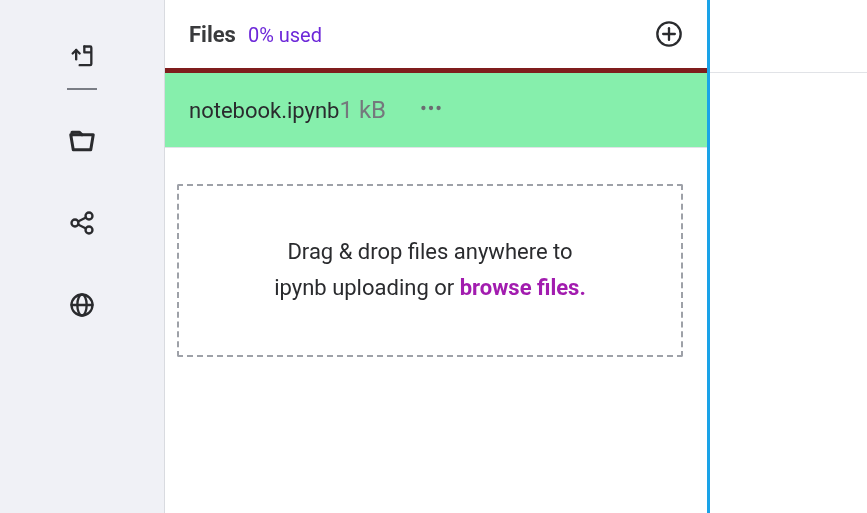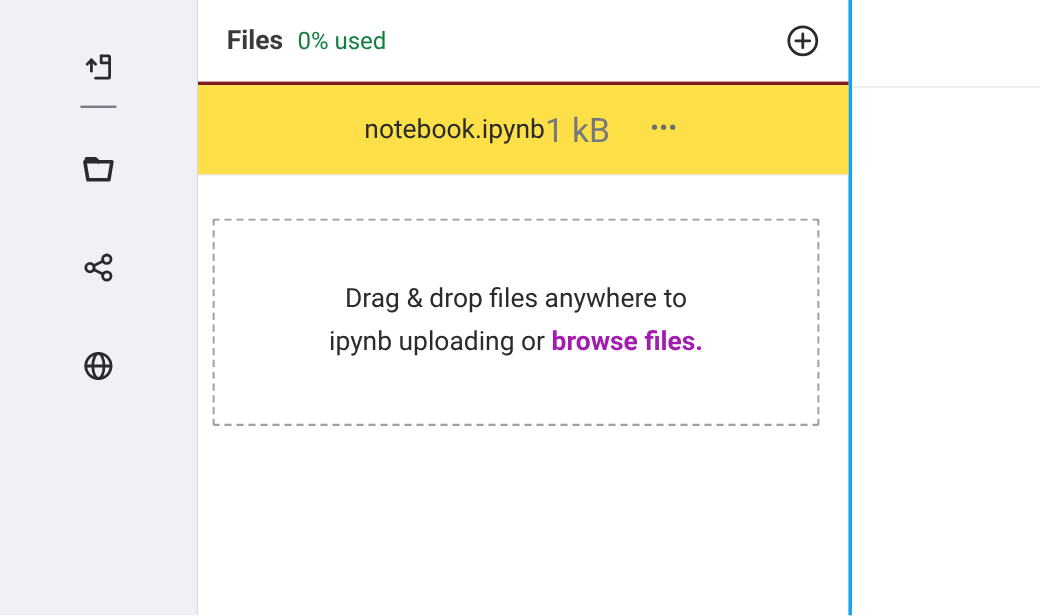--- a/index.html
+++ b/index.html
@@ -49,64 +49,64 @@
       width: 545px;
       border-right: 3px solid #1aa3e8;
       display: flex;
       flex-direction: column;
     }
     .files-header {
       display: flex;
       align-items: center;
       justify-content: space-between;
       padding: 18px 22px 18px 24px;
-      border-bottom: 3px solid #7f1d1d;
+      border-bottom: 5px solid #7f1d1d;
     }
     .files-header-left {
       display: flex;
       align-items: baseline;
       gap: 12px;
     }
     .files-title {
       font-weight: 700;
       font-size: 22px;
       color: #3a3b3d;
     }
     .files-usage {
       font-size: 20px;
-      color: #15803d;
+      color: #6d28d9;
     }
     .add-btn {
       width: 32px;
       height: 32px;
       display: flex;
       align-items: center;
       justify-content: center;
       cursor: pointer;
       color: #2a2b2e;
     }
     .file-row {
       display: flex;
       align-items: center;
-      justify-content: center;
+      justify-content: flex-start;
       padding: 18px 22px 18px 24px;
-      background: #fde047;
+      background: #86efac;
       border-bottom: 1px solid #e1e3e7;
     }
     .file-name {
       font-size: 22px;
       color: #2a2b2e;
     }
     .file-row-right {
       display: flex;
       align-items: center;
       gap: 28px;
     }
     .file-size {
-      font-size: 28px;
+      font-size: 24px;
       color: #75787d;
     }
     .more-btn {
       cursor: pointer;
       color: #6a6c71;
       padding: 4px;
     }
     .dropzone-wrap {
       padding: 36px 24px 0 12px;
     }

